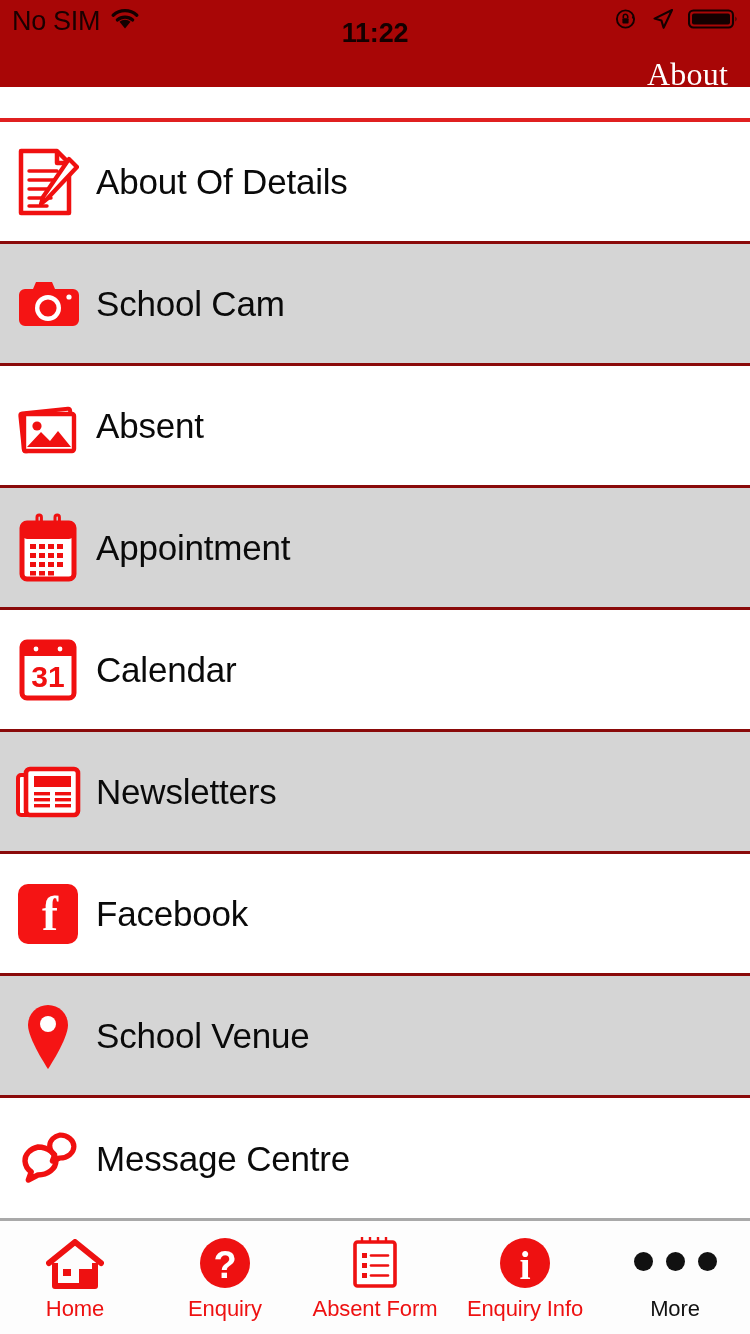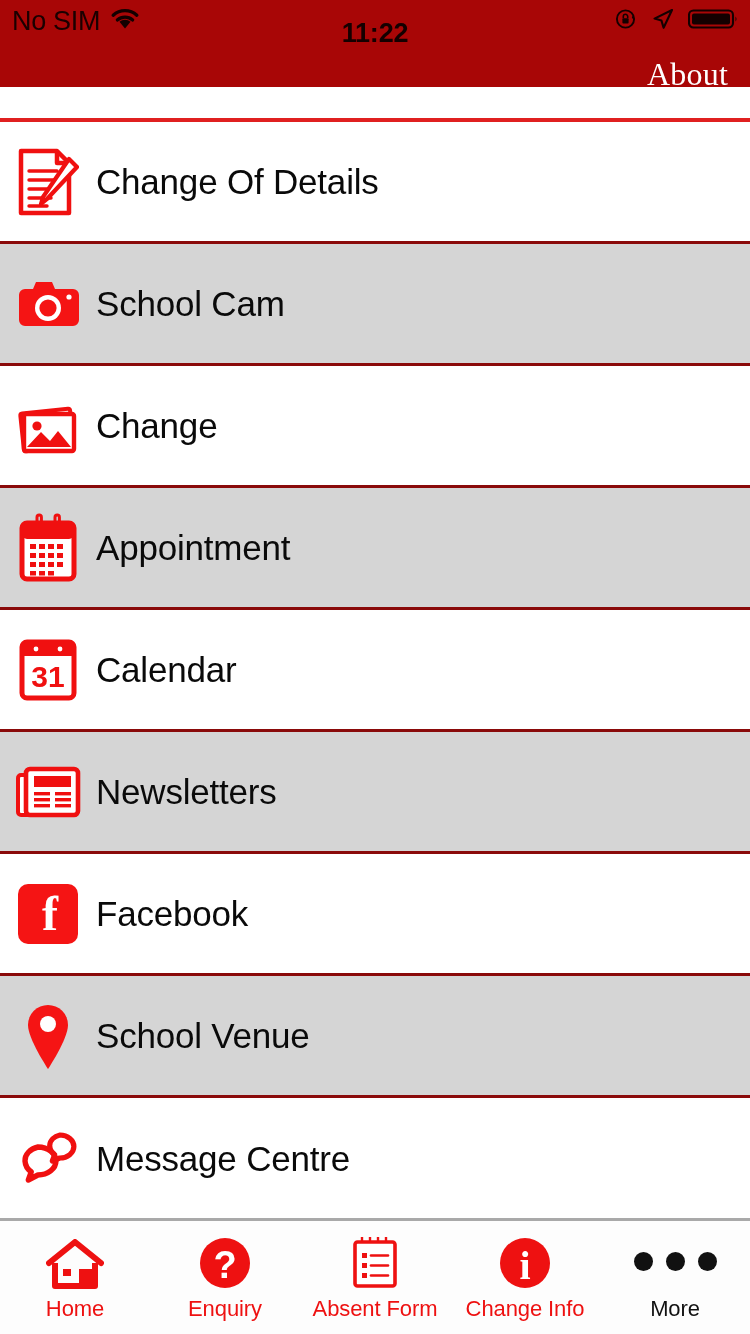--- a/index.html
+++ b/index.html
@@ -150,21 +150,21 @@
             <line x1="12" y1="24" x2="40" y2="24"></line>
             <line x1="12" y1="33" x2="40" y2="33"></line>
             <line x1="12" y1="42" x2="38" y2="42"></line>
             <line x1="12" y1="51" x2="34" y2="51"></line>
             <line x1="12" y1="59" x2="30" y2="59"></line>
           </g>
           <path d="M52 12 L60 20 L30 52 L24 57 L26 50 Z" fill="#fff" stroke="#F01010" stroke-width="4.2" stroke-linejoin="round"></path>
           <path d="M26 50 L30 52 L24 57 Z" fill="#F01010"></path>
         </svg>
       </div>
-      <span class="row-label">Change Of Details</span>
+      <span class="row-label">About Of Details</span>
     </div>
 
     <div class="row alt">
       <div class="row-icon">
         <svg width="66" height="56" viewBox="0 0 66 56">
           <path d="M21 6 h16 l3 7 h18 a6 6 0 0 1 6 6 v25 a6 6 0 0 1 -6 6 h-48 a6 6 0 0 1 -6 -6 v-25 a6 6 0 0 1 6 -6 h8 Z" fill="#F51414"></path>
           <circle cx="33" cy="32" r="13" fill="#fff"></circle>
           <circle cx="33" cy="32" r="8.6" fill="#F51414"></circle>
           <circle cx="54" cy="21" r="2.6" fill="#fff"></circle>
         </svg>
@@ -174,21 +174,21 @@
 
     <div class="row">
       <div class="row-icon">
         <svg width="68" height="62" viewBox="0 0 68 62">
           <rect x="8" y="16" width="50" height="38" rx="2" fill="#fff" stroke="#F01010" stroke-width="4" transform="rotate(-6 33 35)"></rect>
           <rect x="10" y="19" width="50" height="37" rx="2" fill="#fff" stroke="#F01010" stroke-width="4.4"></rect>
           <circle cx="23" cy="31" r="4.6" fill="#F01010"></circle>
           <path d="M13 52 L27 37 L36 46 L44 36 L57 52 Z" fill="#F01010"></path>
         </svg>
       </div>
-      <span class="row-label">Change</span>
+      <span class="row-label">Absent</span>
     </div>
 
     <div class="row alt">
       <div class="row-icon">
         <svg width="62" height="70" viewBox="0 0 62 70">
           <rect x="20" y="2" width="4.4" height="14" rx="2.2" fill="none" stroke="#F01010" stroke-width="3"></rect>
           <rect x="38" y="2" width="4.4" height="14" rx="2.2" fill="none" stroke="#F01010" stroke-width="3"></rect>
           <rect x="5" y="10" width="52" height="56" rx="5" fill="#fff" stroke="#F01010" stroke-width="5"></rect>
           <rect x="5" y="10" width="52" height="16" rx="5" fill="#F01010"></rect>
           <g fill="#F01010">
@@ -326,21 +326,21 @@
       <span class="tab-label">Absent Form</span>
     </div>
 
     <div class="tab">
       <span class="tab-icon">
         <svg width="52" height="52" viewBox="0 0 52 52">
           <circle cx="26" cy="26" r="25" fill="#EE1111"></circle>
           <text x="26" y="42" font-family="Liberation Serif, serif" font-size="40" font-weight="bold" fill="#ffffff" text-anchor="middle">i</text>
         </svg>
       </span>
-      <span class="tab-label">Change Info</span>
+      <span class="tab-label">Enquiry Info</span>
     </div>
 
     <div class="tab">
       <span class="dots">
         <span class="dot"></span>
         <span class="dot"></span>
         <span class="dot"></span>
       </span>
       <span class="tab-label dark">More</span>
     </div>

